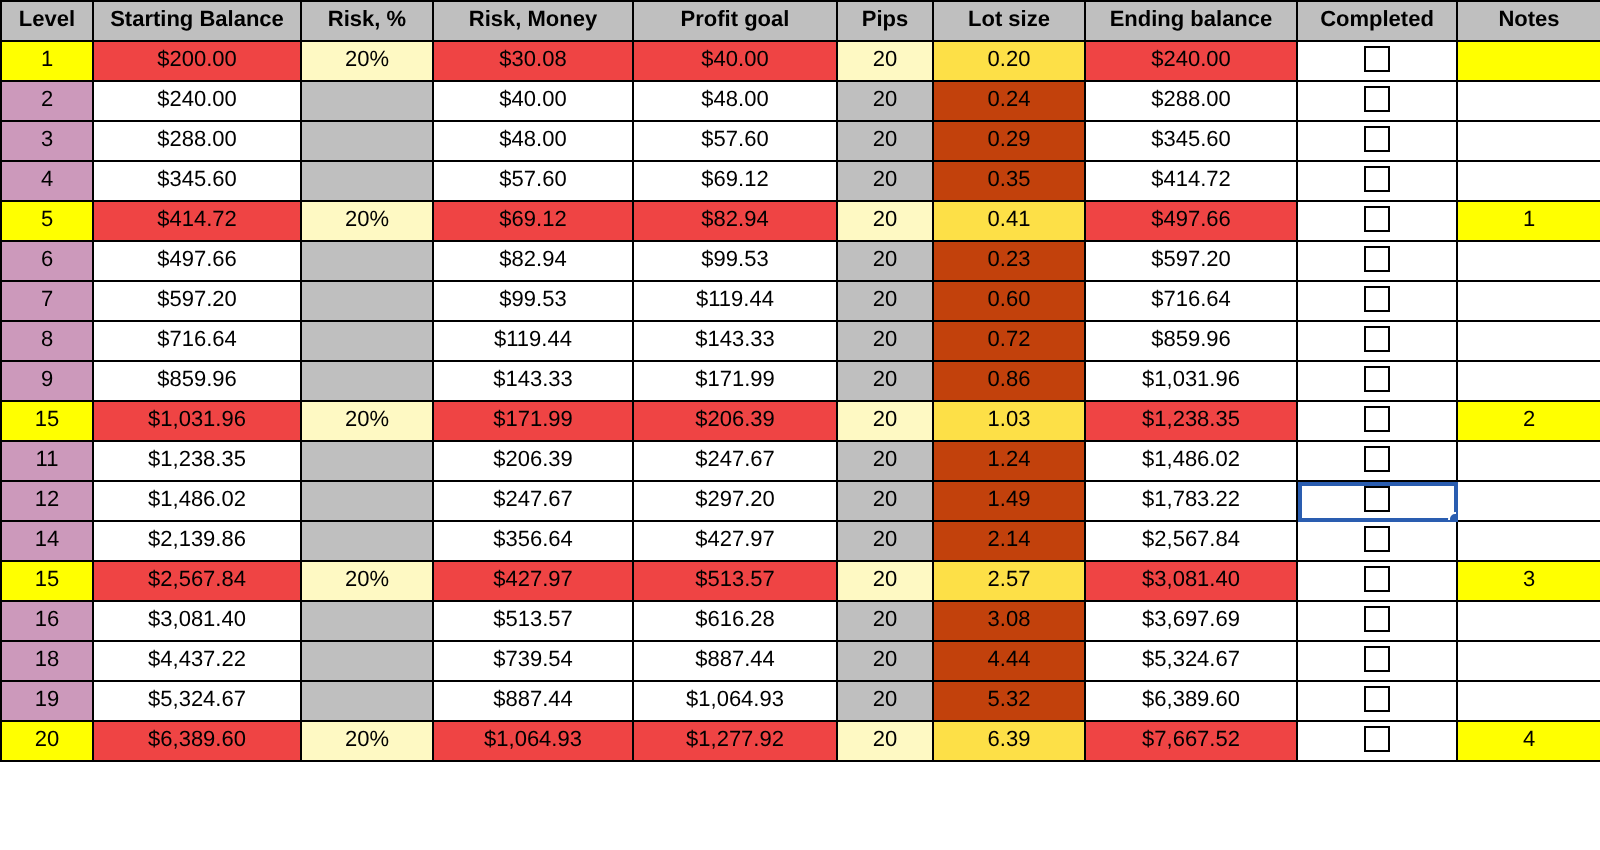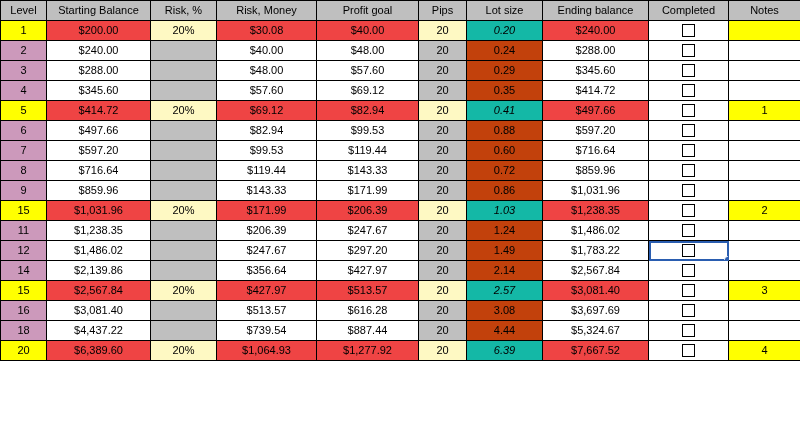--- a/index.html
+++ b/index.html
@@ -24,21 +24,21 @@
     height: 19px;
     line-height: 19px;
     padding: 0 3px;
     text-align: center;
     white-space: nowrap;
     overflow: hidden;
     box-sizing: border-box;
   }
   thead th {
     background: #bfbfbf;
-    font-weight: normal;
+    font-weight: bold;
     font-size: 11px;
     color: #000;
     height: 22px;
     line-height: 22px;
   }
   
   col.c-level      { width: 46px; }
   col.c-start      { width: 104px; }
   col.c-riskp      { width: 66px; }
   col.c-riskm      { width: 100px; }
@@ -49,21 +49,21 @@
   col.c-done       { width: 80px; }
   col.c-notes      { width: 72px; }
 
   
   .fill-level      { background: #cc99bb; }
   .fill-grey       { background: #bfbfbf; }
   .fill-lot        { background: #c2410c; }
   .fill-white      { background: #ffffff; }
 
   .row-hl td { background: #ef4444; }
-  .row-hl td.fill-lot { background: #14b8a6; font-style: italic; }
+  .row-hl td.fill-lot { background: #fde047; }
   .row-hl td.fill-grey { background: #fef9c3; }
   .row-hl td.fill-level { background: #ffff00; }
 
   .checkbox {
     display: inline-block;
     width: 11px;
     height: 11px;
     border: 1.6px solid #000;
     background: #fff;
     vertical-align: middle;
@@ -182,21 +182,21 @@
         <td class="cell-done"><span class="checkbox"></span></td>
         <td class="cell-notes">1</td>
       </tr>
       <tr>
         <td class="fill-level">6</td>
         <td class="fill-white">$497.66</td>
         <td class="fill-grey"></td>
         <td class="fill-white">$82.94</td>
         <td class="fill-white">$99.53</td>
         <td class="fill-grey">20</td>
-        <td class="fill-lot">0.88</td>
+        <td class="fill-lot">0.23</td>
         <td class="fill-white">$597.20</td>
         <td class="cell-done"><span class="checkbox"></span></td>
         <td class="cell-notes"></td>
       </tr>
       <tr>
         <td class="fill-level">7</td>
         <td class="fill-white">$597.20</td>
         <td class="fill-grey"></td>
         <td class="fill-white">$99.53</td>
         <td class="fill-white">$119.44</td>
@@ -307,20 +307,32 @@
         <td class="fill-white">$4,437.22</td>
         <td class="fill-grey"></td>
         <td class="fill-white">$739.54</td>
         <td class="fill-white">$887.44</td>
         <td class="fill-grey">20</td>
         <td class="fill-lot">4.44</td>
         <td class="fill-white">$5,324.67</td>
         <td class="cell-done"><span class="checkbox"></span></td>
         <td class="cell-notes"></td>
       </tr>
+      <tr>
+        <td class="fill-level">19</td>
+        <td class="fill-white">$5,324.67</td>
+        <td class="fill-grey"></td>
+        <td class="fill-white">$887.44</td>
+        <td class="fill-white">$1,064.93</td>
+        <td class="fill-grey">20</td>
+        <td class="fill-lot">5.32</td>
+        <td class="fill-white">$6,389.60</td>
+        <td class="cell-done"><span class="checkbox"></span></td>
+        <td class="cell-notes"></td>
+      </tr>
       <tr class="row-hl">
         <td class="fill-level">20</td>
         <td class="fill-white">$6,389.60</td>
         <td class="fill-grey">20%</td>
         <td class="fill-white">$1,064.93</td>
         <td class="fill-white">$1,277.92</td>
         <td class="fill-grey">20</td>
         <td class="fill-lot">6.39</td>
         <td class="fill-white">$7,667.52</td>
         <td class="cell-done"><span class="checkbox"></span></td>

